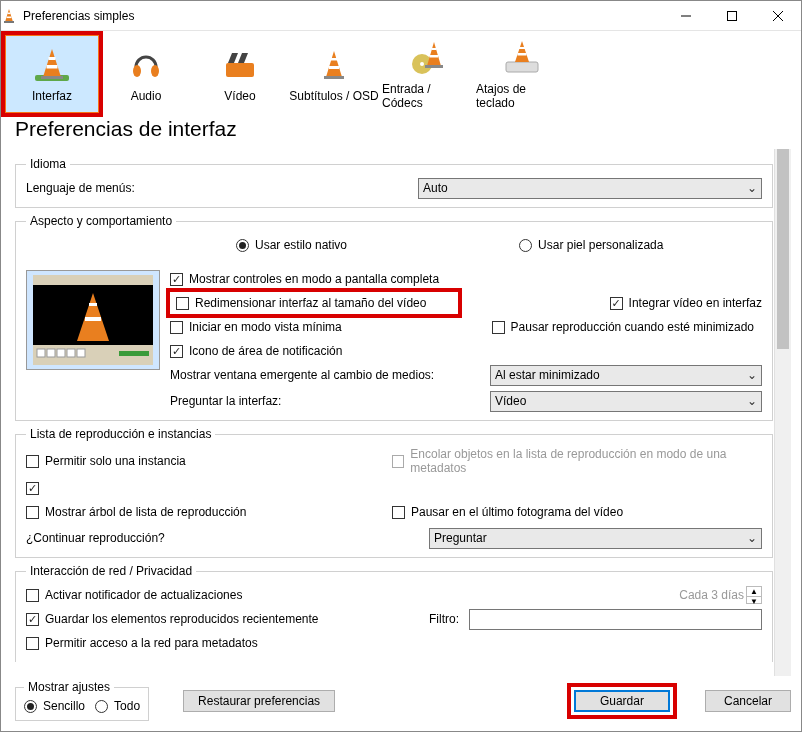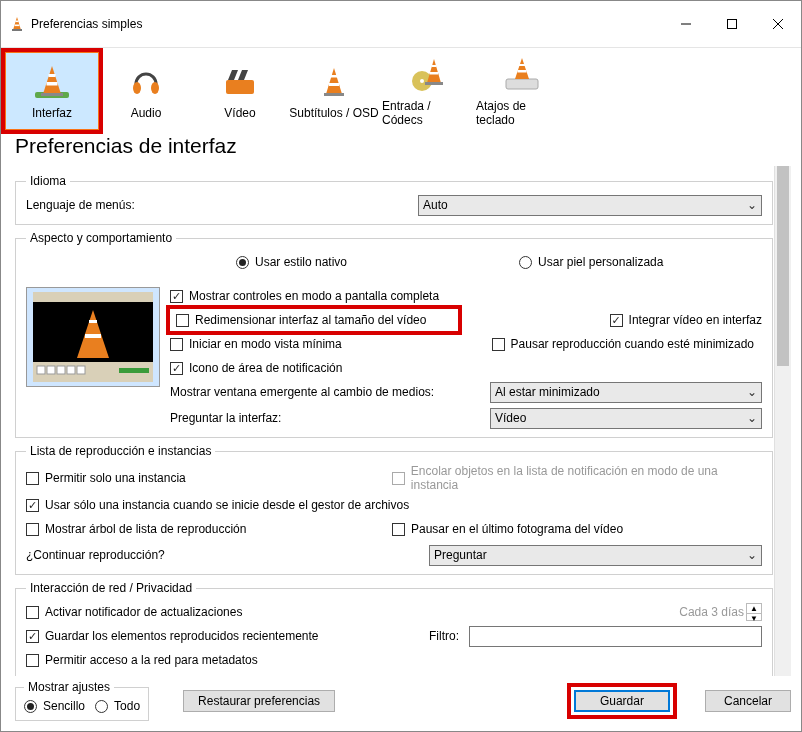--- a/index.html
+++ b/index.html
@@ -1,18 +1,18 @@
 <!DOCTYPE html>
 <html><head>
 <meta charset="utf-8">
 <style>
   * { box-sizing: border-box; font-family: "Segoe UI", Tahoma, sans-serif; }
   body { margin: 0; padding: 0; background: #fff; width: 802px; height: 732px; overflow: hidden; font-size: 12px; color: #000; }
   .window { width: 802px; height: 732px; border: 1px solid #888; display: flex; flex-direction: column; background: #fff; }
-  .titlebar { height: 47px; display: flex; align-items: center; padding-left: 8px; border-bottom: 1px solid #e5e5e5; }
+  .titlebar { height: 30px; display: flex; align-items: center; padding-left: 0; border-bottom: 1px solid #e5e5e5; }
   .titlebar-icon { width: 16px; height: 16px; margin-right: 6px; }
   .titlebar-title { flex: 1; font-size: 12px; }
   .titlebar-controls { display: flex; height: 100%; }
   .titlebar-btn { width: 46px; height: 100%; display: flex; align-items: center; justify-content: center; font-size: 14px; }
   
   .tabs { display: flex; padding: 4px 4px 0 4px; gap: 0; }
   .tab { width: 94px; height: 78px; display: flex; flex-direction: column; align-items: center; justify-content: center; border: 1px solid transparent; }
   .tab.selected { background: #cce8ff; border: 1px solid #f97316; }
   .tab svg, .tab .ticon { width: 40px; height: 40px; }
   .tab-label { font-size: 12px; margin-top: 4px; }
@@ -234,27 +234,26 @@
 
         <fieldset>
           <legend>Lista de reproducción e instancias</legend>
           <div class="row" style="justify-content:space-between;">
             <label class="checkbox">
                 <span class="cb"></span>
                 <span>Permitir solo una instancia</span>
               </label>
             <label class="checkbox disabled-text" style="width:370px">
                 <span class="cb disabled"></span>
-                <span>Encolar objetos en la lista de notificación en modo de una instancia</span>
+                <span>Encolar objetos en la lista de reproducción en modo de una metadatos</span>
               </label>
           </div>
           <div class="row">
               <label class="checkbox">
                 <span class="cb checked"></span>
-                <span>Usar sólo una instancia cuando se inicie desde el gestor de archivos</span>
               </label>
             </div>
           <div class="row" style="justify-content:space-between;">
             <label class="checkbox">
                 <span class="cb"></span>
                 <span>Mostrar árbol de lista de reproducción</span>
               </label>
             <label class="checkbox" style="width:370px">
                 <span class="cb"></span>
                 <span>Pausar en el último fotograma del vídeo</span>

